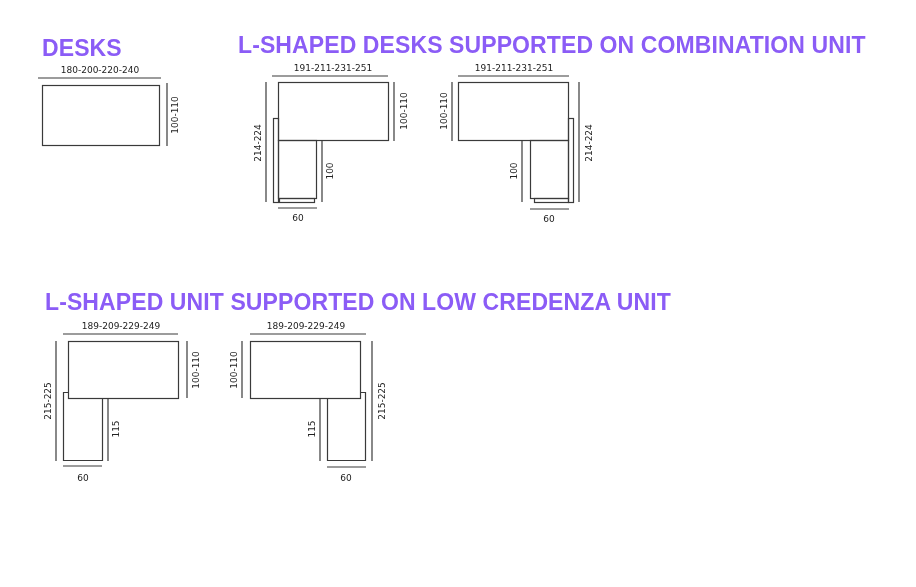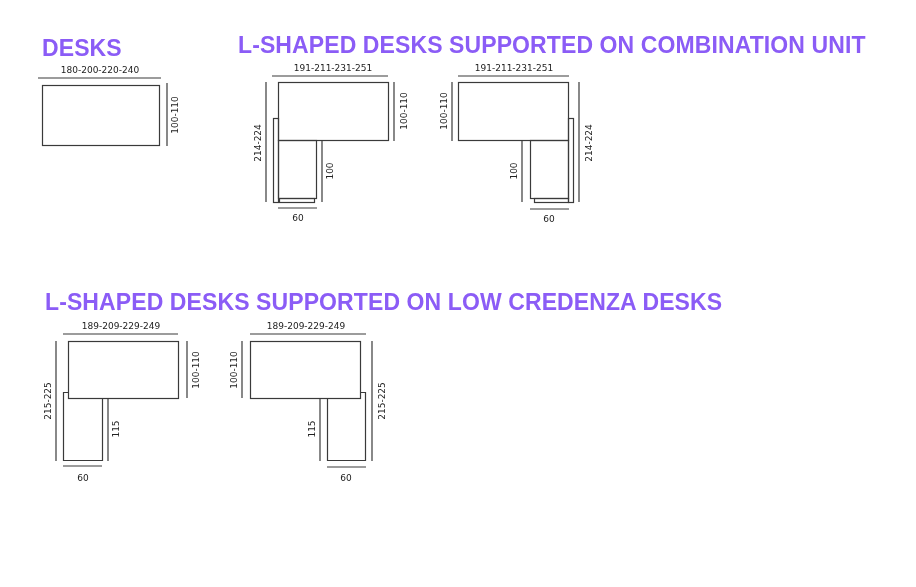--- a/index.html
+++ b/index.html
@@ -6,21 +6,21 @@
   body { width: 916px; height: 587px; position: relative; overflow: hidden; font-family: "Liberation Sans", sans-serif; }
   .title { position: absolute; font-family: "Liberation Sans", sans-serif; font-weight: bold; color: #8b5cf6; font-size: 23px; letter-spacing: 0.1px; white-space: nowrap; }
   svg { position: absolute; left: 0; top: 0; }
   .dimtxt { font-family: "DejaVu Sans", sans-serif; font-size: 9px; fill: #222222; }
 </style>
 </head>
 <body>
 
 <div class="title" style="left:42px; top:35px;">DESKS</div>
 <div class="title" style="left:238px; top:32px;">L-SHAPED DESKS SUPPORTED ON COMBINATION UNIT</div>
-<div class="title" style="left:45px; top:289px;">L-SHAPED DESKS SUPPORTED ON LOW CREDENZA DESKS</div>
+<div class="title" style="left:45px; top:289px;">L-SHAPED UNIT SUPPORTED ON LOW CREDENZA UNIT</div>
 
 <svg width="916" height="587" viewBox="0 0 916 587" stroke="#3a3a3a" fill="none" stroke-width="1.2">
 
   <g>
     <line x1="38" y1="78" x2="161" y2="78"></line>
     <text class="dimtxt" x="100" y="73" text-anchor="middle" stroke="none">180-200-220-240</text>
     <rect x="42.5" y="85.5" width="117" height="60"></rect>
     <line x1="167" y1="83" x2="167" y2="146"></line>
     <text class="dimtxt" x="0" y="0" text-anchor="middle" stroke="none" transform="translate(178,115) rotate(-90)">100-110</text>
   </g>

